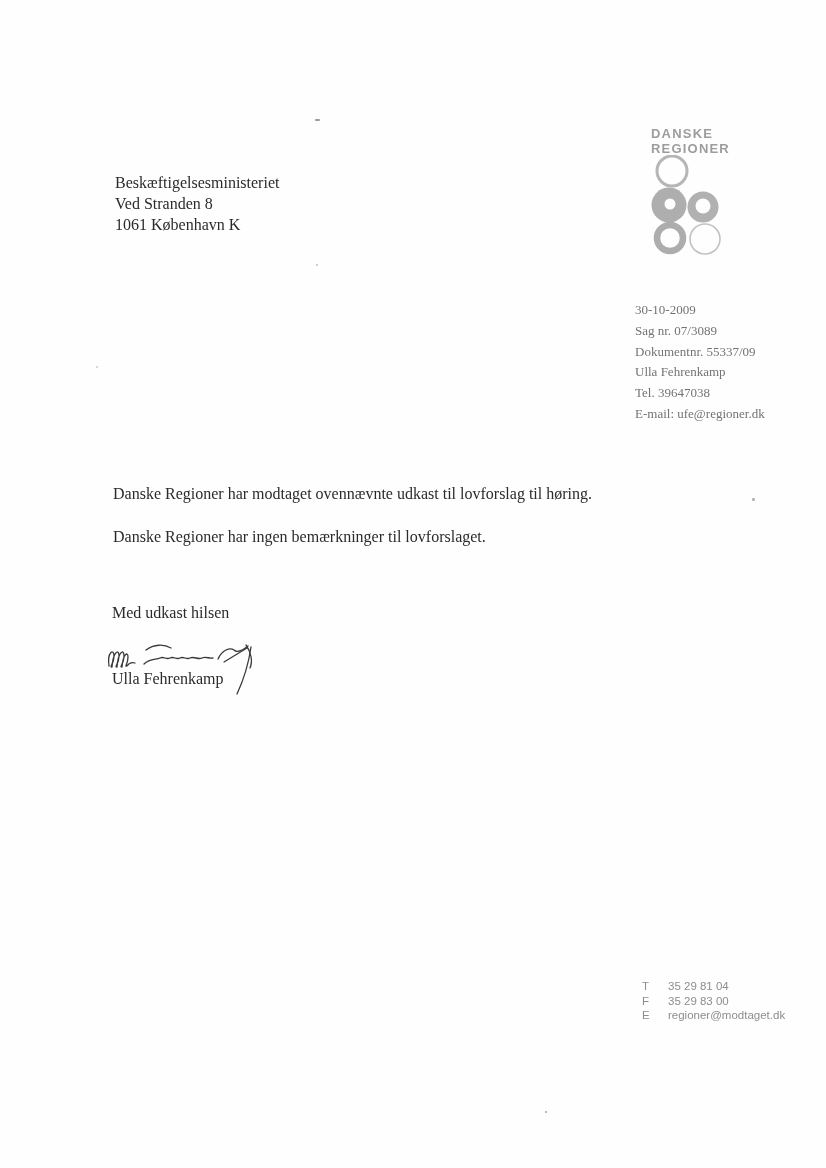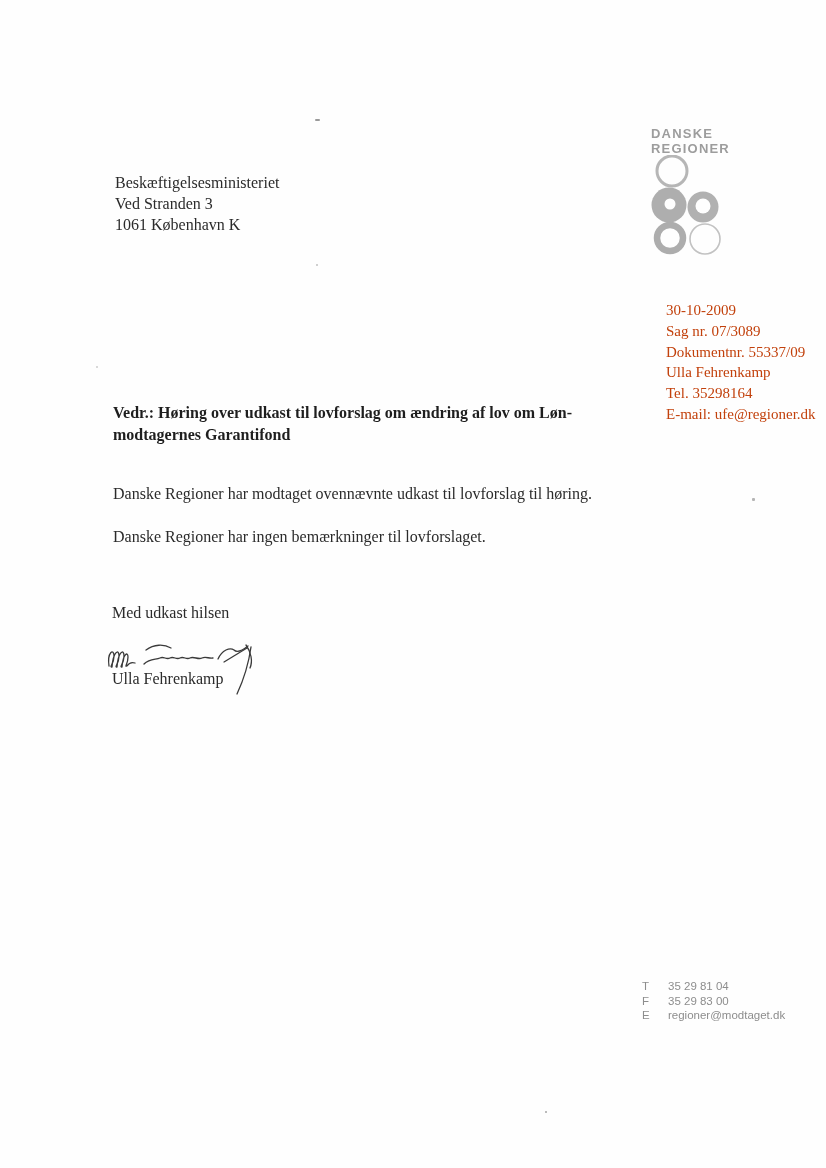--- a/index.html
+++ b/index.html
@@ -40,25 +40,25 @@
     margin-top: 8px;
   }
   .logo-circles {
     position: absolute;
     left: 648px;
     top: 155px;
   }
   
   .meta {
     position: absolute;
-    left: 666px;
+    left: 635px;
     top: 300px;
-    font-size: 15px;
+    font-size: 13px;
     line-height: 20.8px;
-    color: #c2410c;
+    color: #737373;
   }
   .meta div { white-space: nowrap; }
   
   .subject {
     position: absolute;
     left: 113px;
     top: 402px;
     font-size: 16px;
     font-weight: bold;
     line-height: 22px;
@@ -108,21 +108,21 @@
   .speck-4 { left: 752px; top: 498px; width: 3px; height: 3px; background: #b5b5b5; }
   .speck-5 { left: 545px; top: 1111px; width: 2px; height: 2px; background: #a5a5a5; }
 </style>
 </head>
 <body>
 
 <div class="page">
 
   <div class="recipient">
     <div>Beskæftigelsesministeriet</div>
-    <div>Ved Stranden 3</div>
+    <div>Ved Stranden 8</div>
     <div>1061 København K</div>
   </div>
 
   <div class="logo-text">
     <div>DANSKE</div>
     <div>REGIONER</div>
   </div>
   <svg class="logo-circles" width="112" height="112" viewBox="0 0 112 112">
 
     <circle cx="24" cy="16" r="15" fill="none" stroke="#b6b6b6" stroke-width="3"></circle>
@@ -136,28 +136,24 @@
     <circle cx="22" cy="83" r="13" fill="none" stroke="#adadad" stroke-width="6.5"></circle>
 
     <circle cx="57" cy="84" r="15" fill="none" stroke="#c2c2c2" stroke-width="1.6"></circle>
   </svg>
 
   <div class="meta">
     <div>30-10-2009</div>
     <div>Sag nr. 07/3089</div>
     <div>Dokumentnr. 55337/09</div>
     <div>Ulla Fehrenkamp</div>
-    <div>Tel. 35298164</div>
+    <div>Tel. 39647038</div>
     <div>E-mail: ufe@regioner.dk</div>
   </div>
 
-  <div class="subject">
-    <div>Vedr.: Høring over udkast til lovforslag om ændring af lov om Løn-</div>
-    <div>modtagernes Garantifond</div>
-  </div>
 
   <div class="para para-1">Danske Regioner har modtaget ovennævnte udkast til lovforslag til høring.</div>
   <div class="para para-2">Danske Regioner har ingen bemærkninger til lovforslaget.</div>
 
   <div class="closing">Med udkast hilsen</div>
 
   <svg class="signature-svg" width="152" height="60" viewBox="0 0 152 60">
     <g fill="none" stroke="#3a3a3a" stroke-width="1.3" stroke-linecap="round" stroke-linejoin="round">
 
       <path d="M3,29 C1,15 8,11 8,19 C8,27 3,30 6,30

